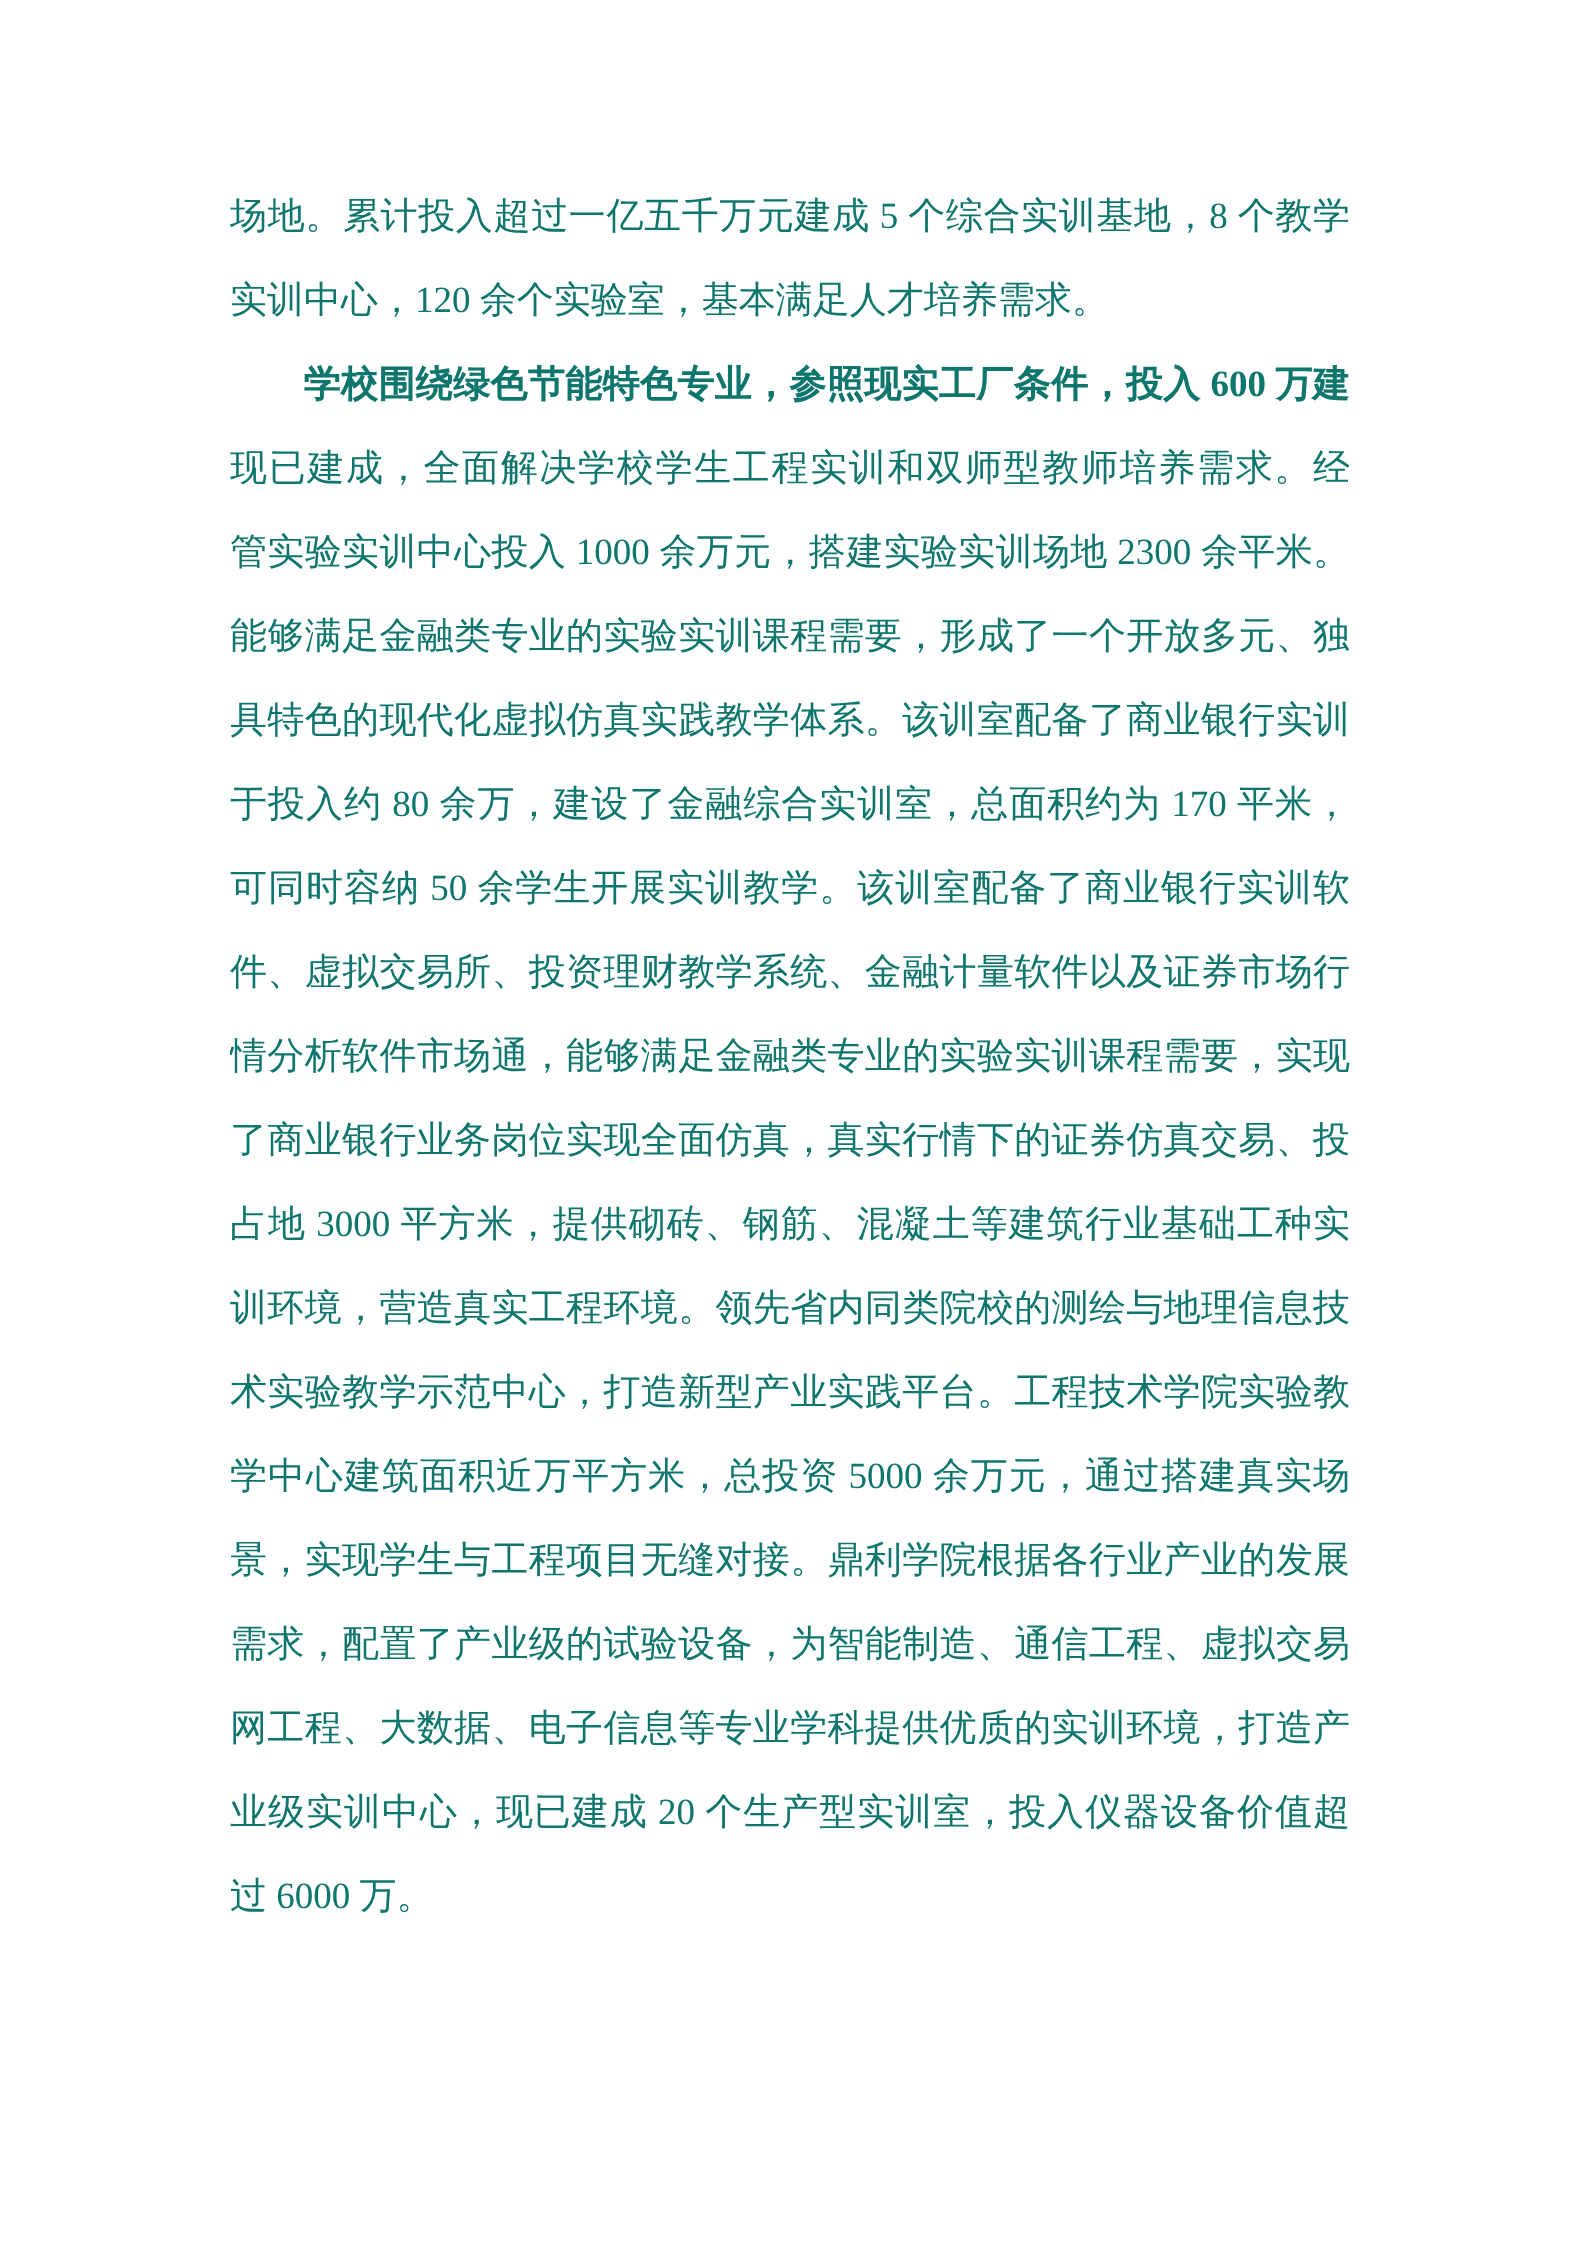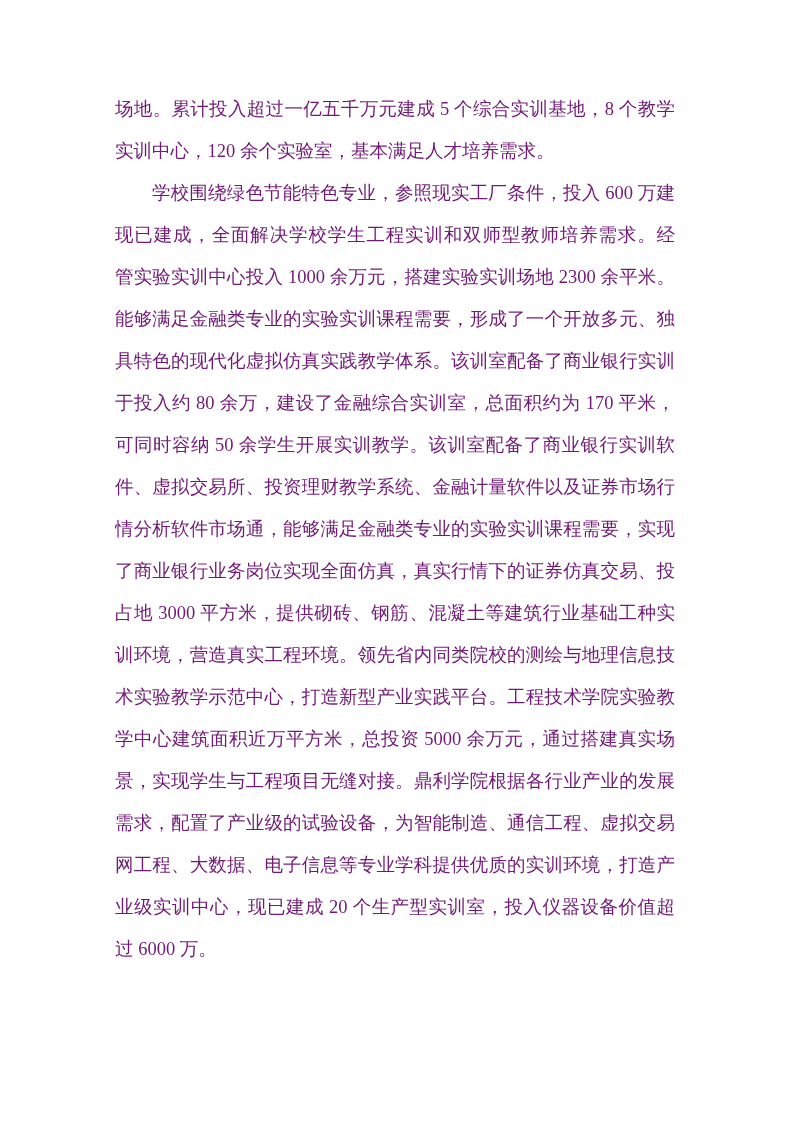--- a/index.html
+++ b/index.html
@@ -9,36 +9,37 @@
   }
   .page {
     position: relative;
     width: 793px;
     height: 1122px;
     background: #ffffff;
     box-sizing: border-box;
     padding: 88px 118px 0 115px;
     font-family: "Liberation Serif", "DejaVu Serif", serif;
     font-size: 18.5px;
-    color: #701a75;
+    color: #0f766e;
     overflow: hidden;
   }
   .line {
     height: 42px;
     line-height: 42px;
     text-align: justify;
     text-align-last: justify;
     text-justify: inter-character;
     overflow: hidden;
   }
   .line.para-end {
     text-align-last: left;
   }
   .line.para-start {
     text-indent: 2em;
+    font-weight: bold;
   }
 </style>
 </head>
 <body>
 
 <div class="page">
   <div class="line">场地。累计投入超过一亿五千万元建成 5 个综合实训基地，8 个教学</div>
   <div class="line para-end">实训中心，120 余个实验室，基本满足人才培养需求。</div>
   <div class="line para-start">学校围绕绿色节能特色专业，参照现实工厂条件，投入 600 万建</div>
   <div class="line">现已建成，全面解决学校学生工程实训和双师型教师培养需求。经</div>

